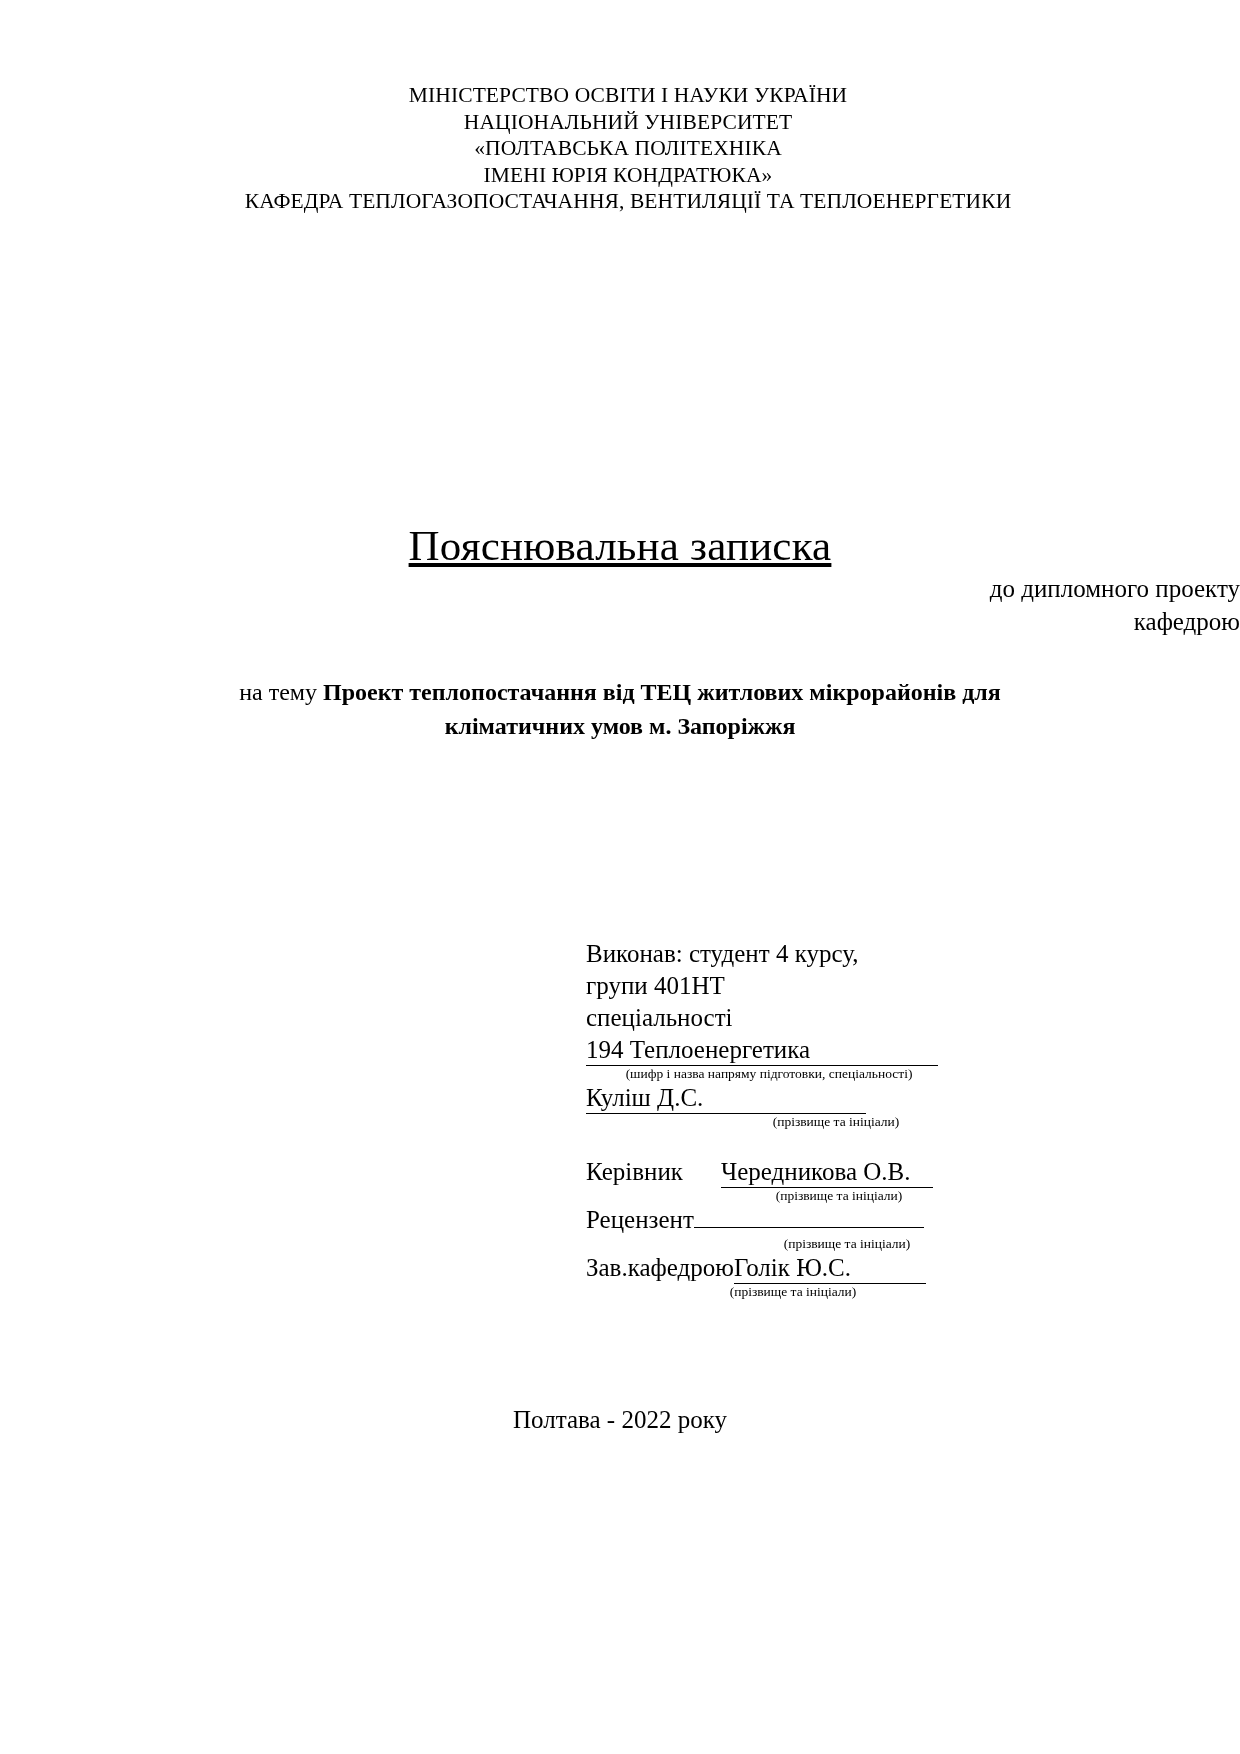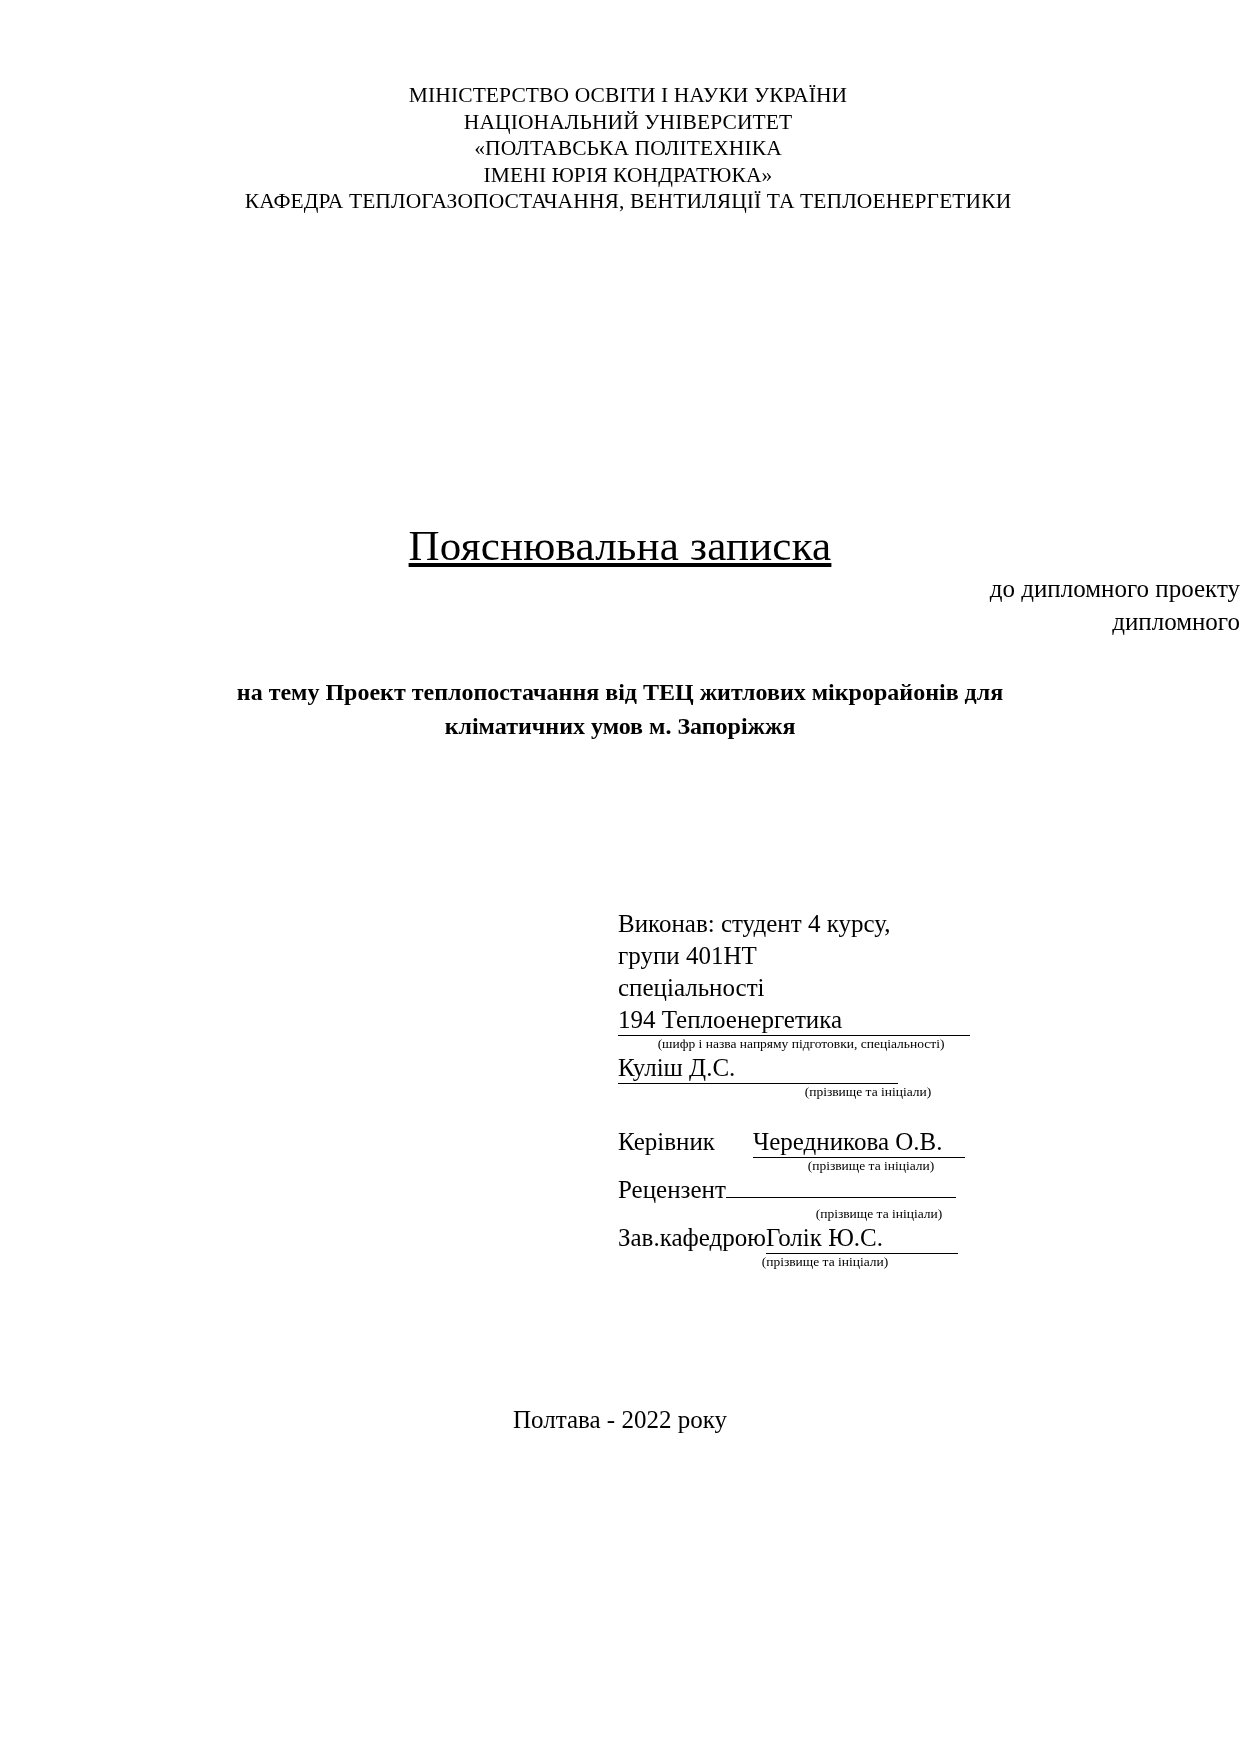--- a/index.html
+++ b/index.html
@@ -63,35 +63,34 @@
   .theme-block {
     position: absolute;
     left: 170px;
     top: 675px;
     width: 900px;
     text-align: center;
     font-size: 24px;
     line-height: 34px;
   }
   .theme-block .theme-lead {
-    font-weight: bold;
+    font-weight: normal;
   }
   .theme-block .theme-text {
     font-weight: bold;
   }
 
   
   .people-block {
     position: absolute;
     left: 586px;
-    top: 908px;
+    top: 938px;
     width: 420px;
     font-size: 25px;
     line-height: 32px;
-    margin-left: 32px;
   }
   .people-block .plain-line {
     white-space: nowrap;
   }
   .filled {
     display: inline-block;
     border-bottom: 1.5px solid #000;
     min-width: 100px;
     line-height: 30px;
   }
@@ -132,21 +131,21 @@
     <div class="line">МІНІСТЕРСТВО ОСВІТИ І НАУКИ УКРАЇНИ</div>
     <div class="line">НАЦІОНАЛЬНИЙ УНІВЕРСИТЕТ</div>
     <div class="line">«ПОЛТАВСЬКА ПОЛІТЕХНІКА</div>
     <div class="line">ІМЕНІ ЮРІЯ КОНДРАТЮКА»</div>
     <div class="line">КАФЕДРА ТЕПЛОГАЗОПОСТАЧАННЯ, ВЕНТИЛЯЦІЇ ТА ТЕПЛОЕНЕРГЕТИКИ</div>
   </div>
 
   <div class="title-block">
     <div class="doc-title">Пояснювальна записка</div>
     <div class="doc-subtitle">до дипломного проекту</div>
-    <div class="doc-subtitle">дипломного</div>
+    <div class="doc-subtitle">кафедрою</div>
   </div>
 
   <div class="theme-block">
     <span class="theme-lead">на тему </span><span class="theme-text">Проект теплопостачання від ТЕЦ житлових мікрорайонів для кліматичних умов м. Запоріжжя</span>
   </div>
 
   <div class="people-block">
 
     <div class="plain-line">Виконав: студент 4 курсу,</div>
     <div class="plain-line">групи 401НТ</div>

